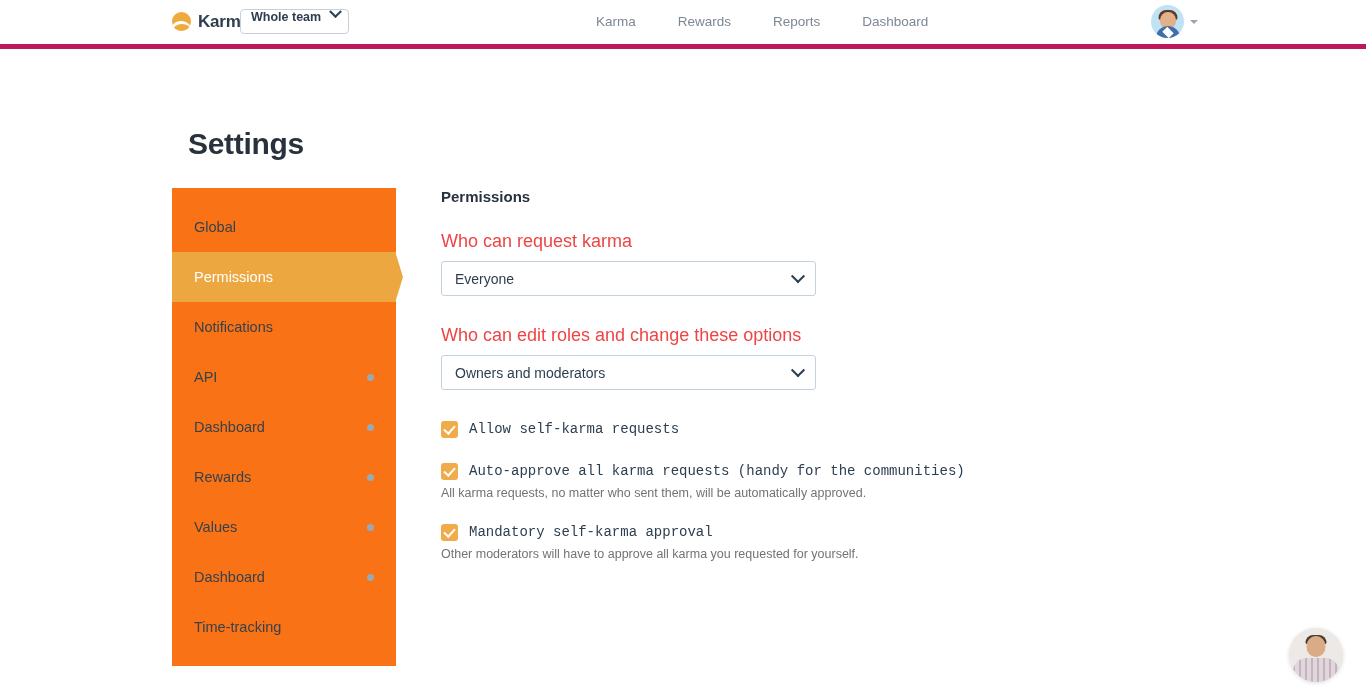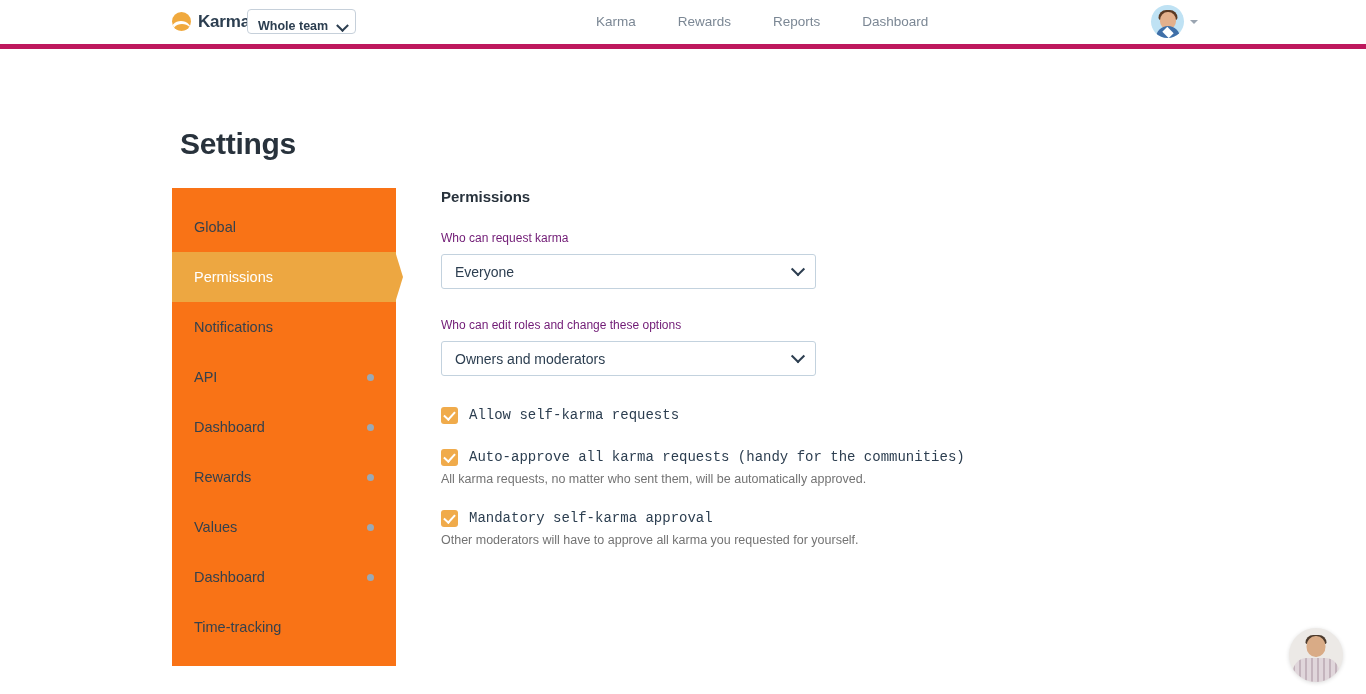--- a/index.html
+++ b/index.html
@@ -67,29 +67,29 @@
     z-index: 2;
   }
   .brand-name {
     font-size: 17px;
     font-weight: bold;
     color: #2c3e50;
     letter-spacing: -0.2px;
   }
   .team-select {
     position: absolute;
-    left: 247px;
+    left: 240px;
     top: 9px;
     height: 25px;
     min-width: 99px;
     border: 1px solid #c6d0da;
     border-radius: 4px;
     background: #ffffff;
     display: flex;
-    align-items: flex-end;
+    align-items: flex-start;
     padding: 0 8px 0 10px;
     gap: 10px;
     cursor: pointer;
   }
   .team-select-label {
     font-size: 12.5px;
     color: #2c3e50;
     font-weight: 600;
     white-space: nowrap;
   }
@@ -183,21 +183,21 @@
   }
 
   
   .page {
     position: relative;
     height: 651px;
     background: #ffffff;
   }
   .page-title {
     position: absolute;
-    left: 180px;
+    left: 188px;
     top: 78px;
     font-size: 30px;
     font-weight: bold;
     color: #28323c;
     letter-spacing: -0.3px;
     margin: 0;
   }
 
   
   .sidebar {
@@ -247,22 +247,22 @@
     top: 139px;
     width: 640px;
   }
   .section-title {
     font-size: 15px;
     font-weight: bold;
     color: #28323c;
     margin: 0 0 26px 0;
   }
   .field-label {
-    font-size: 12px;
-    color: #701a75;
+    font-size: 18px;
+    color: #ef4444;
     margin-bottom: 9px;
   }
   .select-box {
     width: 375px;
     height: 35px;
     border: 1px solid #c3d2de;
     border-radius: 3px;
     background: #ffffff;
     display: flex;
     align-items: center;

